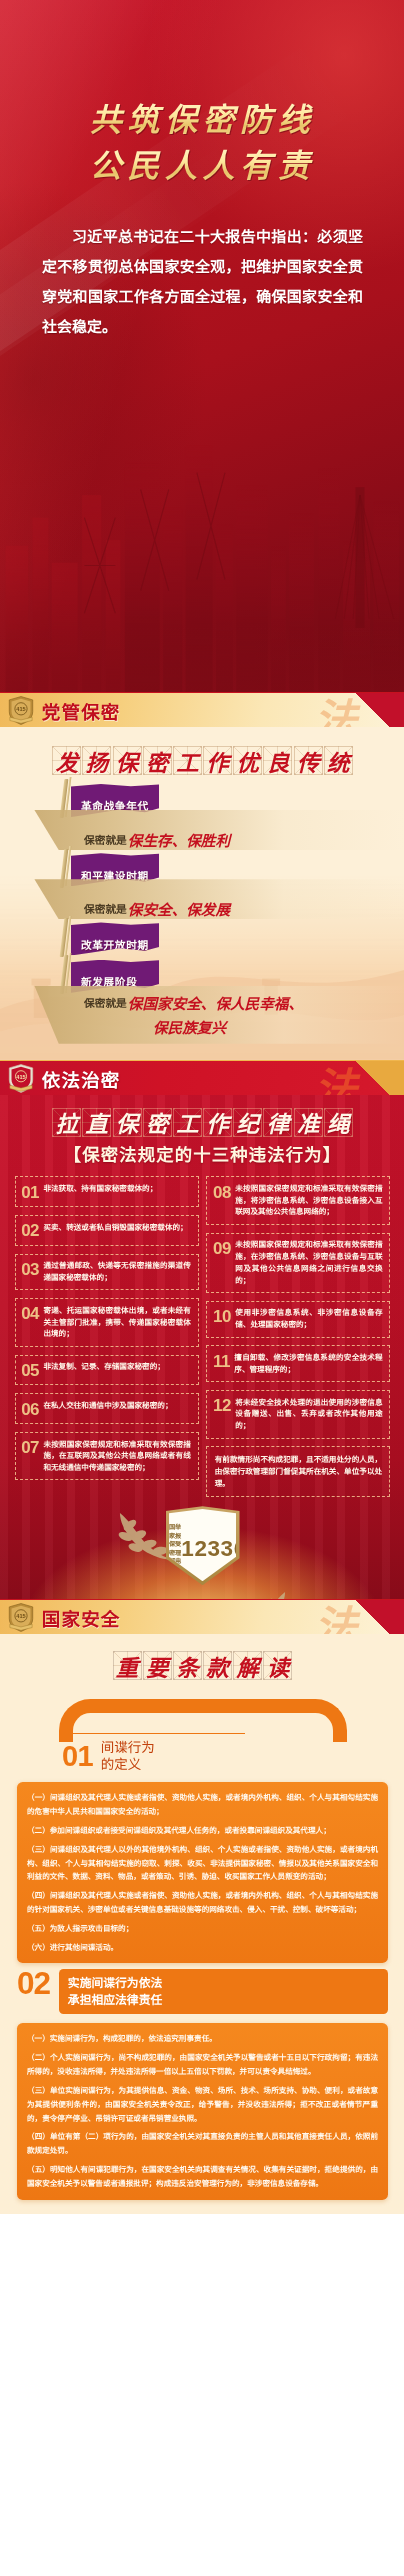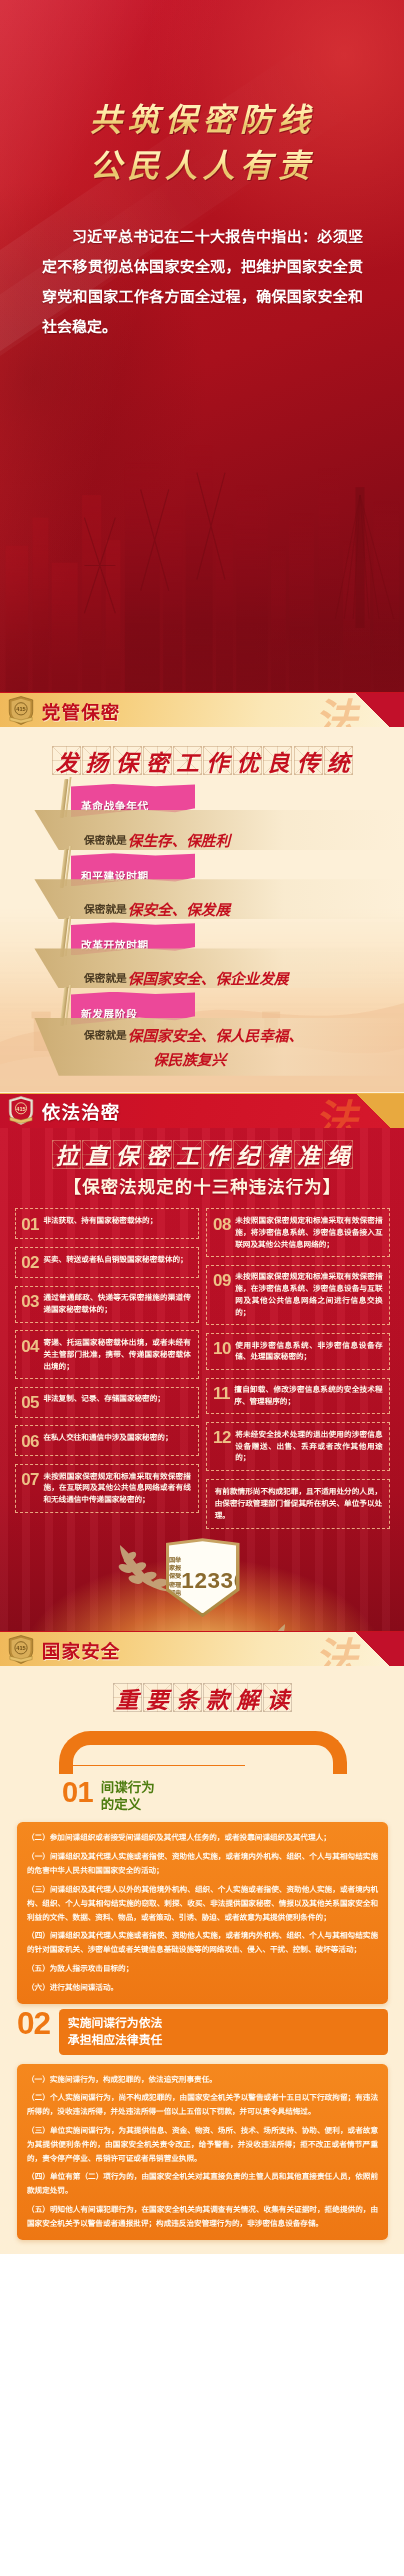--- a/index.html
+++ b/index.html
@@ -142,22 +142,22 @@
   .era-pole {
     position:absolute; left:62px; top:-3.4px; width:3.9px; height:39px;
     background:linear-gradient(90deg,#e5cf9a,#b79a5e);
     transform:skewX(-7deg); border-radius:1.1px;
   }
   .era-pole2 {
     position:absolute; left:67px; top:-5.6px; width:2.2px; height:40px;
     background:linear-gradient(90deg,#f0dcac,#c9ad72); transform:skewX(-7deg);
   }
   .era-flag {
-    position:absolute; left:71px; top:1.1px; width:124px; height:33px;
-    background:#ec4899;
+    position:absolute; left:71px; top:1.1px; width:88px; height:33px;
+    background:#701a75;
     clip-path:polygon(0 8%, 34% 0%, 68% 7%, 100% 2%, 100% 74%, 84% 86%, 55% 78%, 22% 92%, 0 100%);
     box-shadow:1.1px 1.7px 2.2px rgba(140,90,30,.25);
   }
   .era-flag .lbl {
     position:absolute; left:10px; bottom:3.4px; color:#fff; font-size:10.7px;
     font-weight:700; letter-spacing:0.6px; white-space:nowrap;
     text-shadow:0.6px 0.6px 1.1px rgba(90,0,6,.5);
   }
   .era-body {
     position:relative; margin:-7.9px 0 0 0; height:40px;
@@ -264,23 +264,22 @@
   .arch-head {
     position:relative; margin:0 0 0 0; padding:4.5px 0 0 3.4px;
     display:flex; align-items:center; gap:7.9px;
     border-top:1.1px solid #ee7713; width:186px;
   }
   .arch-head .n {
     font-size:29px; font-weight:700; color:#ee7713; line-height:1;
     font-family:"Liberation Sans","DejaVu Sans",sans-serif; letter-spacing:-0.6px;
   }
   .arch-head .h {
-    font-size:13.5px; font-weight:700; color:#4d7c0f; line-height:1.28;
+    font-size:13.5px; font-weight:400; color:#c2410c; line-height:1.28;
     font-family:"Liberation Sans","DejaVu Sans",sans-serif;
-    margin-top:8px;
   }
 
   .card-orange {
     position:relative; z-index:3; margin:9px 17px 0;
     background:linear-gradient(180deg,#f5881e,#ee7713);
     border-radius:5.6px; padding:9px 10px;
     color:#fff9ef; font-size:7.6px; line-height:1.82; font-weight:700;
     text-align:justify;
     font-family:"Liberation Sans","DejaVu Sans",sans-serif;
     box-shadow:0 1.7px 4.5px rgba(200,110,20,.25);
@@ -445,25 +444,20 @@
       </div>
 
       <div class="era-wrap">
         <div class="era-flagrow">
           <div class="era-pole"></div>
           <div class="era-pole2"></div>
           <div class="era-flag">
             <span class="lbl">改革开放时期</span>
           </div>
         </div>
-        <div class="era-body">
-          <div class="era-text">
-            <span class="pre">保密就是</span><span class="hl">保国家安全、保企业发展</span>
-          </div>
-        </div>
       </div>
 
       <div class="era-wrap tall">
         <div class="era-flagrow">
           <div class="era-pole"></div>
           <div class="era-pole2"></div>
           <div class="era-flag">
             <span class="lbl">新发展阶段</span>
           </div>
         </div>
@@ -626,23 +620,23 @@
           <div class="n">01</div>
           <div class="h">
             <div>间谍行为</div>
             <div>的定义</div>
           </div>
         </div>
       </div>
     </div>
 
     <div class="card-orange">
+      <p>（一）间谍组织及其代理人实施或者指使、资助他人实施，或者境内外机构、组织、个人与其相勾结实施的危害中华人民共和国国家安全的活动；</p>
       <p>（二）参加间谍组织或者接受间谍组织及其代理人任务的，或者投靠间谍组织及其代理人；</p>
-      <p>（一）间谍组织及其代理人实施或者指使、资助他人实施，或者境内外机构、组织、个人与其相勾结实施的危害中华人民共和国国家安全的活动；</p>
-      <p>（三）间谍组织及其代理人以外的其他境外机构、组织、个人实施或者指使、资助他人实施，或者境内机构、组织、个人与其相勾结实施的窃取、刺探、收买、非法提供国家秘密、情报以及其他关系国家安全和利益的文件、数据、资料、物品，或者策动、引诱、胁迫、或者故意为其提供便利条件的；</p>
+      <p>（三）间谍组织及其代理人以外的其他境外机构、组织、个人实施或者指使、资助他人实施，或者境内机构、组织、个人与其相勾结实施的窃取、刺探、收买、非法提供国家秘密、情报以及其他关系国家安全和利益的文件、数据、资料、物品，或者策动、引诱、胁迫、收买国家工作人员叛变的活动；</p>
       <p>（四）间谍组织及其代理人实施或者指使、资助他人实施，或者境内外机构、组织、个人与其相勾结实施的针对国家机关、涉密单位或者关键信息基础设施等的网络攻击、侵入、干扰、控制、破坏等活动；</p>
       <p>（五）为敌人指示攻击目标的；</p>
       <p>（六）进行其他间谍活动。</p>
     </div>
 
     <div class="sec2-title">
       <div class="n2">02</div>
       <div class="box2">
         <div>实施间谍行为依法</div>
         <div>承担相应法律责任</div>

